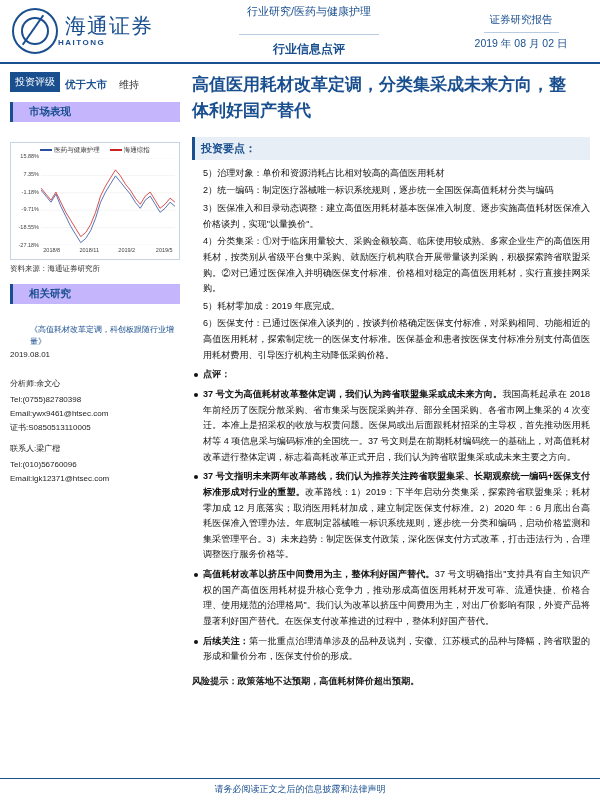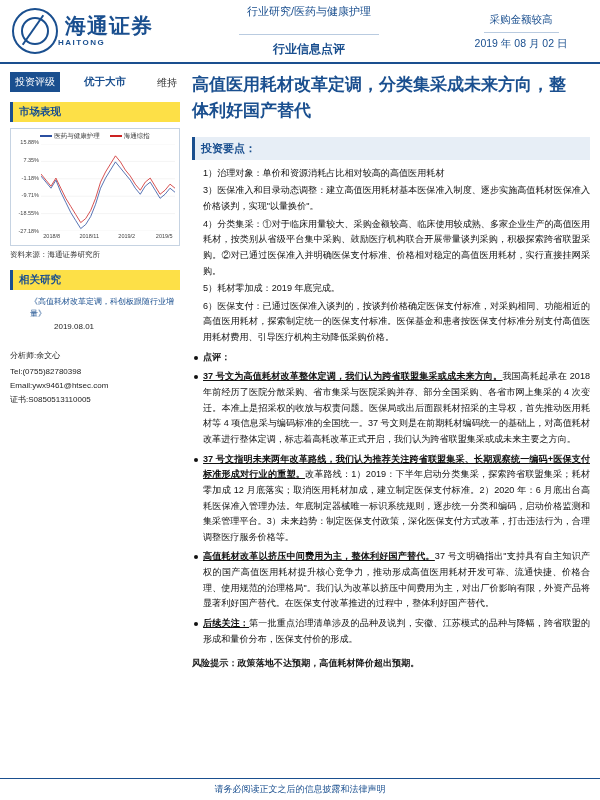--- a/index.html
+++ b/index.html
@@ -55,21 +55,21 @@
     content: "";
     position: absolute;
     left: 18px; top: 2px;
     width: 2px; height: 36px;
     background: #1a4f8f;
     transform: rotate(35deg);
   }
   .logo-text {
     margin-left: 7px;
     font-size: 21px;
-    font-weight: bold;
+    font-weight: normal;
     color: #1a4f8f;
     letter-spacing: 1px;
     line-height: 1.05;
   }
   .logo-sub {
     font-size: 8px;
     color: #1a4f8f;
     letter-spacing: 1.5px;
     font-weight: bold;
   }
@@ -106,24 +106,23 @@
     box-sizing: border-box;
   }
   .right-col {
     flex: 1;
     padding-left: 4px;
     box-sizing: border-box;
   }
   
   .rating-row {
     display: flex;
-    align-items: flex-start;
+    align-items: flex-end;
     height: 20px;
     margin-bottom: 10px;
-    gap: 19px;
   }
   .rating-tag {
     background: #1a4f8f;
     color: #fff;
     font-size: 10px;
     padding: 3px 5px;
     white-space: nowrap;
   }
   .rating-val {
     color: #1a4f8f;
@@ -131,27 +130,27 @@
     font-weight: bold;
     padding: 3px 4px 0 5px;
     white-space: nowrap;
   }
   .rating-keep {
     color: #333;
     font-size: 10px;
     padding: 4px 0 0 8px;
   }
   .section-title {
-    background: #fde047;
+    background: #c4b5fd;
     border-left: 3px solid #1a4f8f;
     color: #1a4f8f;
     font-size: 10.5px;
     font-weight: bold;
-    padding: 3px 6px;
-    margin-bottom: 6px;
+    padding: 3px 16px;
+    margin-bottom: 20px;
   }
   
   .chart-box {
     border: 1px solid #c6d3e2;
     height: 118px;
     position: relative;
     box-sizing: border-box;
     background: #fff;
   }
   .chart-legend {
@@ -210,21 +209,21 @@
   
   .rel-list {
     font-size: 8px;
     line-height: 1.55;
     color: #222;
   }
   .rel-list .item {
     margin-bottom: 6px;
   }
   .rel-title { color: #1a4f8f; margin-left: 20px; }
-  .rel-date { color: #222; margin-left: 44px; }
+  .rel-date { color: #222; }
   
   .analyst {
     margin-top: 16px;
     font-size: 8px;
     line-height: 1.75;
     color: #222;
   }
   .analyst .hd { margin-bottom: 2px; }
   .analyst .blk { margin-bottom: 7px; }
   
@@ -264,21 +263,21 @@
     top: 6px;
     width: 4px;
     height: 4px;
     background: #111;
     border-radius: 50%;
   }
   .para {
     margin: 0 0 2px 0;
     padding-left: 11px;
   }
-  .bold { font-weight: bold; text-decoration: underline; }
+  .bold { font-weight: bold; }
   .risk {
     margin-top: 10px;
     font-weight: bold;
     font-size: 9.1px;
   }
   
   .footer {
     position: absolute;
     bottom: 0;
     left: 0;
@@ -303,21 +302,21 @@
       <div>
         <div class="logo-text">海通证券</div>
         <div class="logo-sub">HAITONG</div>
       </div>
     </div>
     <div class="header-center">
       <div><span class="line1">行业研究/医药与健康护理</span></div>
       <div class="line2">行业信息点评</div>
     </div>
     <div class="header-right">
-      <div><span class="l1">采购金额较高</span></div>
+      <div><span class="l1">证券研究报告</span></div>
       <div>2019 年 08 月 02 日</div>
     </div>
   </div>
 
   <div class="body">
 
     <div class="left-col">
 
       <div class="rating-row">
         <div class="rating-tag">投资评级</div>
@@ -373,28 +372,34 @@
         </div>
       </div>
 
       <div class="analyst">
         <div class="blk">
           <div class="hd">分析师:余文心</div>
           <div>Tel:(0755)82780398</div>
           <div>Email:ywx9461@htsec.com</div>
           <div>证书:S0850513110005</div>
         </div>
+        <div class="blk">
+          <div class="hd">联系人:梁广楷</div>
+          <div>Tel:(010)56760096</div>
+          <div>Email:lgk12371@htsec.com</div>
+        </div>
       </div>
     </div>
 
     <div class="right-col">
       <div class="doc-title">高值医用耗材改革定调，分类集采成未来方向，整体利好国产替代</div>
       <div class="points-head">投资要点：</div>
       <div class="content" id="content-blocks">
-          <div class="para">1）治理对象：单价和资源消耗占比相对较高的高值医用耗材</div>
+          <div class="para">5）治理对象：单价和资源消耗占比相对较高的高值医用耗材</div>
+          <div class="para">2）统一编码：制定医疗器械唯一标识系统规则，逐步统一全国医保高值耗材分类与编码</div>
           <div class="para">3）医保准入和目录动态调整：建立高值医用耗材基本医保准入制度、逐步实施高值耗材医保准入价格谈判，实现"以量换价"。</div>
           <div class="para">4）分类集采：①对于临床用量较大、采购金额较高、临床使用较成熟、多家企业生产的高值医用耗材，按类别从省级平台集中采购、鼓励医疗机构联合开展带量谈判采购，积极探索跨省联盟采购。②对已通过医保准入并明确医保支付标准、价格相对稳定的高值医用耗材，实行直接挂网采购。</div>
           <div class="para">5）耗材零加成：2019 年底完成。</div>
           <div class="para">6）医保支付：已通过医保准入谈判的，按谈判价格确定医保支付标准，对采购相同、功能相近的高值医用耗材，探索制定统一的医保支付标准。医保基金和患者按医保支付标准分别支付高值医用耗材费用、引导医疗机构主动降低采购价格。</div>
           <div class="bullet">点评：</div>
           <div class="bullet"><span class="bold">37 号文为高值耗材改革整体定调，我们认为跨省联盟集采或成未来方向。</span><span style="font-weight: normal;">我国高耗起承在 2018 年前经历了医院分散采购、省市集采与医院采购并存、部分全国采购、各省市网上集采的 4 次变迁。本准上是招采权的收放与权责问题。医保局或出后面跟耗材招采的主导权，首先推动医用耗材等 4 项信息采与编码标准的全国统一。37 号文则是在前期耗材编码统一的基础上，对高值耗材改革进行整体定调，标志着高耗改革正式开启，我们认为跨省联盟集采或成未来主要之方向。</span></div>
           <div class="bullet"><span class="bold">37 号文指明未来两年改革路线，我们认为推荐关注跨省联盟集采、长期观察统一编码+医保支付标准形成对行业的重塑。</span><span style="font-weight: normal;">改革路线：1）2019：下半年启动分类集采，探索跨省联盟集采；耗材零加成 12 月底落实；取消医用耗材加成，建立制定医保支付标准。2）2020 年：6 月底出台高耗医保准入管理办法。年底制定器械唯一标识系统规则，逐步统一分类和编码，启动价格监测和集采管理平台。3）未来趋势：制定医保支付政策，深化医保支付方式改革，打击违法行为，合理调整医疗服务价格等。</span></div>
           <div class="bullet"><span class="bold">高值耗材改革以挤压中间费用为主，整体利好国产替代。</span><span style="font-weight: normal;">37 号文明确指出"支持具有自主知识产权的国产高值医用耗材提升核心竞争力，推动形成高值医用耗材开发可靠、流通快捷、价格合理、使用规范的治理格局"。我们认为改革以挤压中间费用为主，对出厂价影响有限，外资产品将显著利好国产替代。在医保支付改革推进的过程中，整体利好国产替代。</span></div>
           <div class="bullet"><span class="bold">后续关注：</span><span style="font-weight: normal;">第一批重点治理清单涉及的品种及说判，安徽、江苏模式的品种与降幅，跨省联盟的形成和量价分布，医保支付价的形成。</span></div>
         </div>

